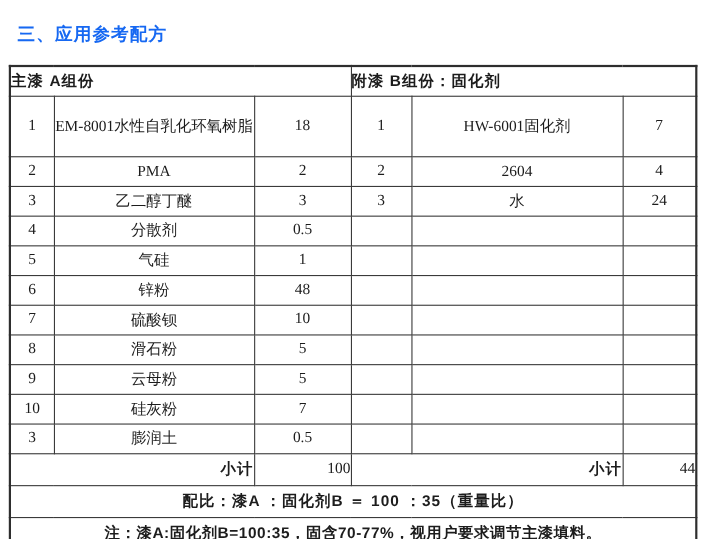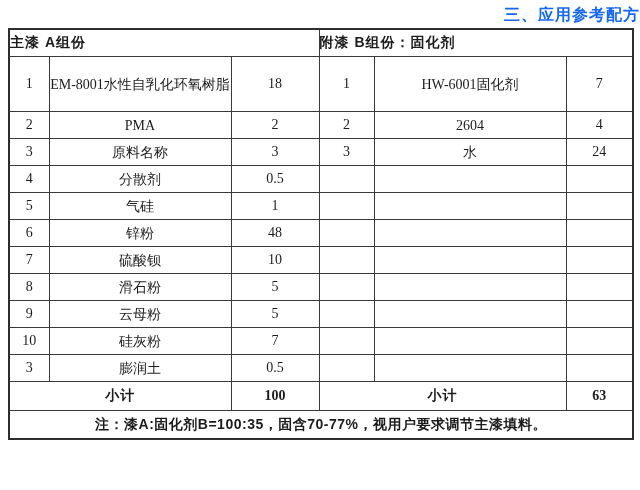--- a/index.html
+++ b/index.html
@@ -12,24 +12,24 @@
     color: #1c1c1c;
   }
   .page {
     position: relative;
     width: 640px;
     height: 490px;
     background: #ffffff;
     overflow: hidden;
   }
   .title {
-    margin: 0;
+    margin: 16px;
     padding-top: 5px;
     height: 22px;
-    text-align: right;
+    text-align: left;
     font-size: 16px;
     font-weight: 700;
     letter-spacing: 1px;
     color: #1668f2;
     font-family: "Liberation Sans", sans-serif;
   }
   table.formula {
     border-collapse: collapse;
     table-layout: fixed;
     margin: 1px 0 0 8px;
@@ -54,25 +54,25 @@
   tr.data-row.tall td { height: 54px; }
   td.num { text-align: center; }
   td.name {
     text-align: center;
     padding-left: 8px;
     padding-right: 4px;
     line-height: 23px;
   }
   tr.subtotal-row td {
     height: 28px;
-    text-align: center;
-    font-weight: 700;
-    letter-spacing: 1px;
-  }
-  tr.subtotal-row td.num { font-family: "Liberation Serif", serif; font-weight: 700; letter-spacing: 0; }
+    text-align: right;
+    font-weight: 700;
+    letter-spacing: 1px;
+  }
+  tr.subtotal-row td.num { font-family: "Liberation Serif", serif; font-weight: 400; letter-spacing: 0; }
   tr.ratio-row td {
     height: 28px;
     text-align: center;
     font-weight: 700;
     letter-spacing: 1px;
   }
   tr.note-row td {
     height: 27px;
     text-align: center;
     font-weight: 700;
@@ -116,21 +116,21 @@
       <td class="num">2</td>
       <td class="name">PMA</td>
       <td class="num">2</td>
       <td class="num">2</td>
       <td class="name">2604</td>
       <td class="num">4</td>
     </tr>
 
     <tr class="data-row">
       <td class="num">3</td>
-      <td class="name">原料名称</td>
+      <td class="name">乙二醇丁醚</td>
       <td class="num">3</td>
       <td class="num">3</td>
       <td class="name">水</td>
       <td class="num">24</td>
     </tr>
 
     <tr class="data-row">
       <td class="num">4</td>
       <td class="name">分散剂</td>
       <td class="num">0.5</td>
@@ -199,23 +199,26 @@
       <td class="num">0.5</td>
       <td class="num"></td>
       <td class="name"></td>
       <td class="num"></td>
     </tr>
 
     <tr class="subtotal-row">
       <td colspan="2">小计</td>
       <td class="num">100</td>
       <td colspan="2">小计</td>
-      <td class="num">63</td>
-    </tr>
-
+      <td class="num">44</td>
+    </tr>
+
+    <tr class="ratio-row">
+      <td colspan="6">配比：漆A ：固化剂B ＝ 100 ：35（重量比）</td>
+    </tr>
 
     <tr class="note-row">
       <td colspan="6">注：漆A:固化剂B=100:35，固含70-77%，视用户要求调节主漆填料。</td>
     </tr>
   </tbody>
     </table>
 
 </div>
 
 </body></html>

